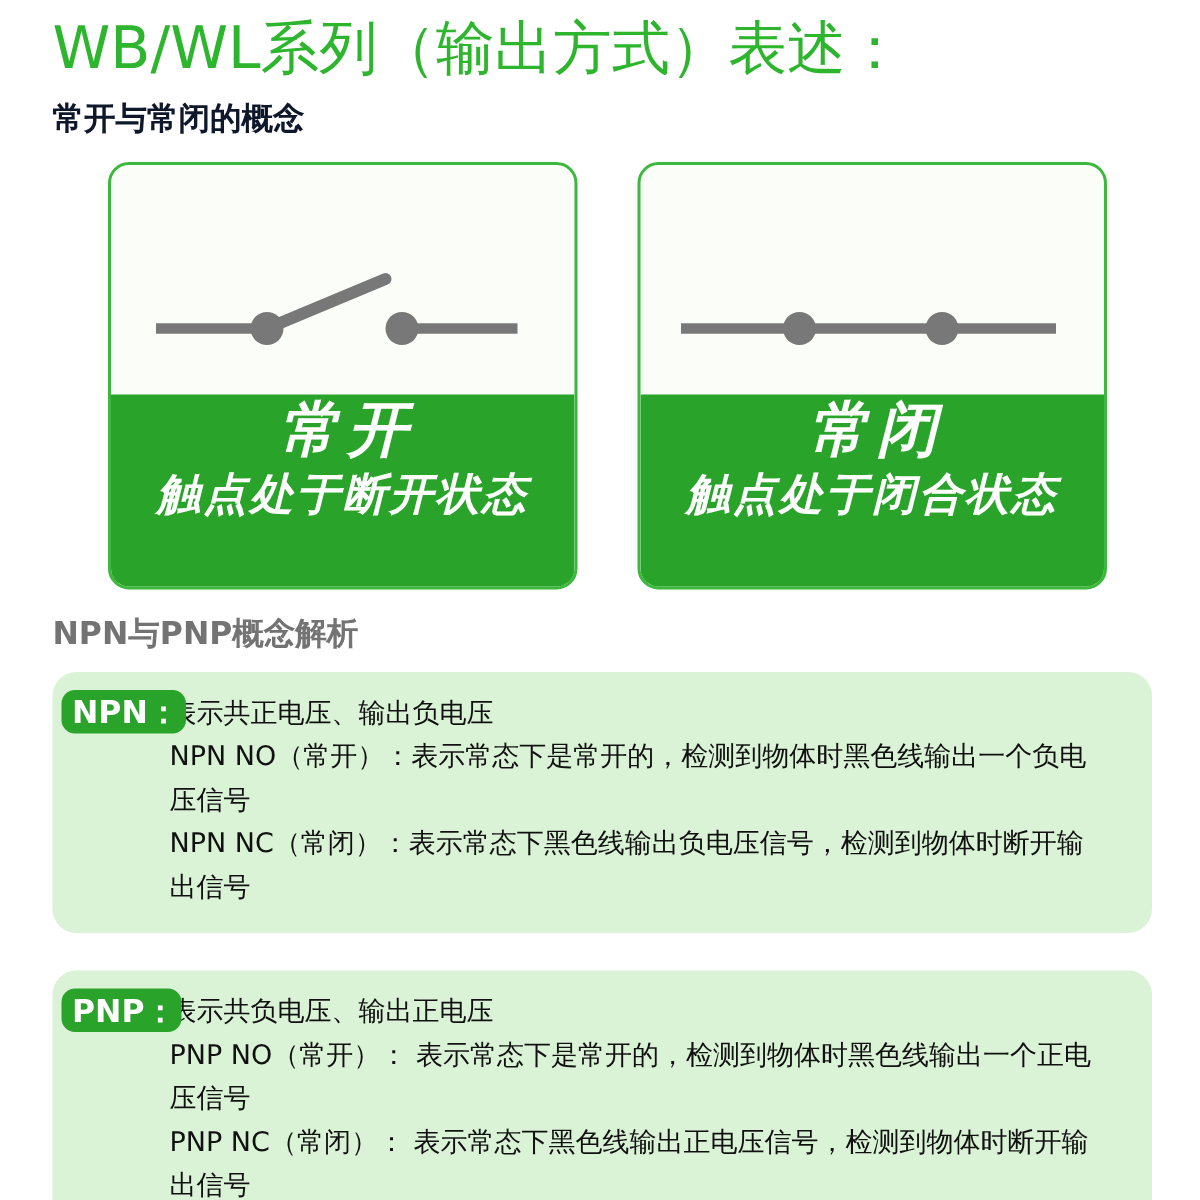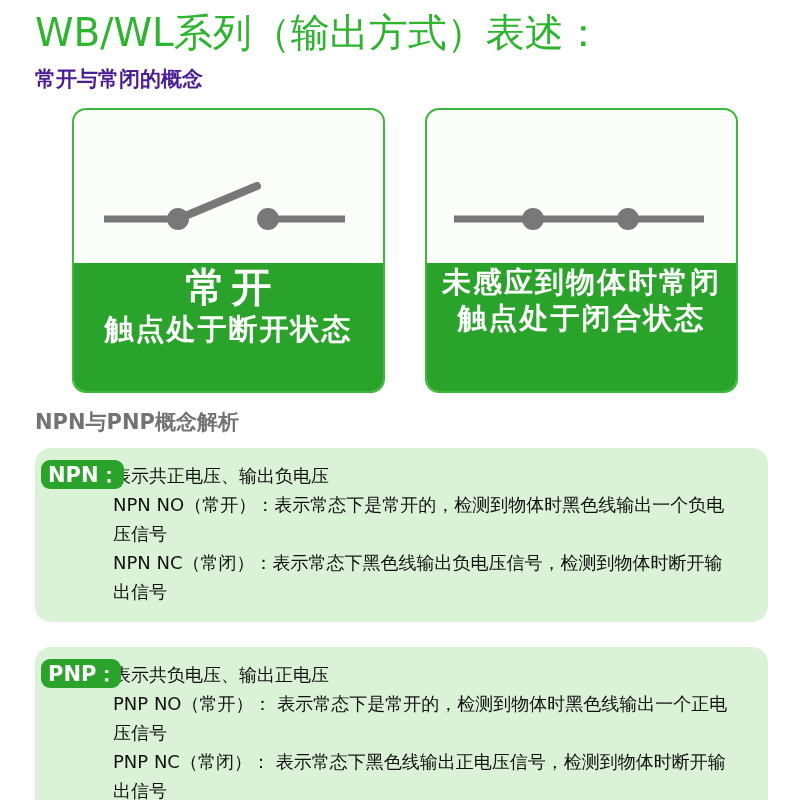--- a/index.html
+++ b/index.html
@@ -8,29 +8,29 @@
     font-family: "DejaVu Sans", sans-serif;
     color: #111111;
   }
   .page { padding: 10px 32px 0 35px; }
 
   .title {
     font-size: 39px; font-weight: normal; color: #2db52d;
     line-height: 1.2; letter-spacing: 0px; white-space: nowrap;
   }
   .subtitle {
-    font-size: 21px; font-weight: bold; color: #4c1d95;
+    font-size: 21px; font-weight: bold; color: #0f172a;
     margin-top: 8px; white-space: nowrap;
   }
 
   .cards { display: flex; gap: 40px; margin: 15px 0 0 37px; }
   .card {
     width: 313px; height: 285px; box-sizing: border-box;
     border: 2px solid #3cb83c; border-radius: 14px;
-    overflow: hidden; background: #fbfdf9;
+    overflow: hidden; background: #fbfdf9; font-style: italic;
   }
   .card-top {
     height: 153px; display: flex; align-items: center; justify-content: center;
   }
   .card-bottom {
     height: 128px; background: #2aa32a; color: #ffffff;
     text-align: center; padding-top: 1px;
   }
   .card-label {
     font-size: 40px; font-weight: bold; line-height: 1.18;
@@ -89,21 +89,21 @@
 
     <div class="card">
       <div class="card-top">
         <svg width="309" height="150" viewBox="0 0 309 150">
           <line x1="27" y1="108" x2="277" y2="108" stroke="#787878" stroke-width="7"></line>
           <circle cx="106" cy="108" r="11" fill="#787878"></circle>
           <circle cx="201" cy="108" r="11" fill="#787878"></circle>
         </svg>
       </div>
       <div class="card-bottom">
-        <div class="card-desc">未感应到物体时常闭</div>
+        <div class="card-label">常闭</div>
         <div class="card-desc">触点处于闭合状态</div>
       </div>
     </div>
 
   </div>
 
   <div class="heading">NPN与PNP概念解析</div>
 
   <div class="infobox">
     <span class="badge">NPN：</span>

